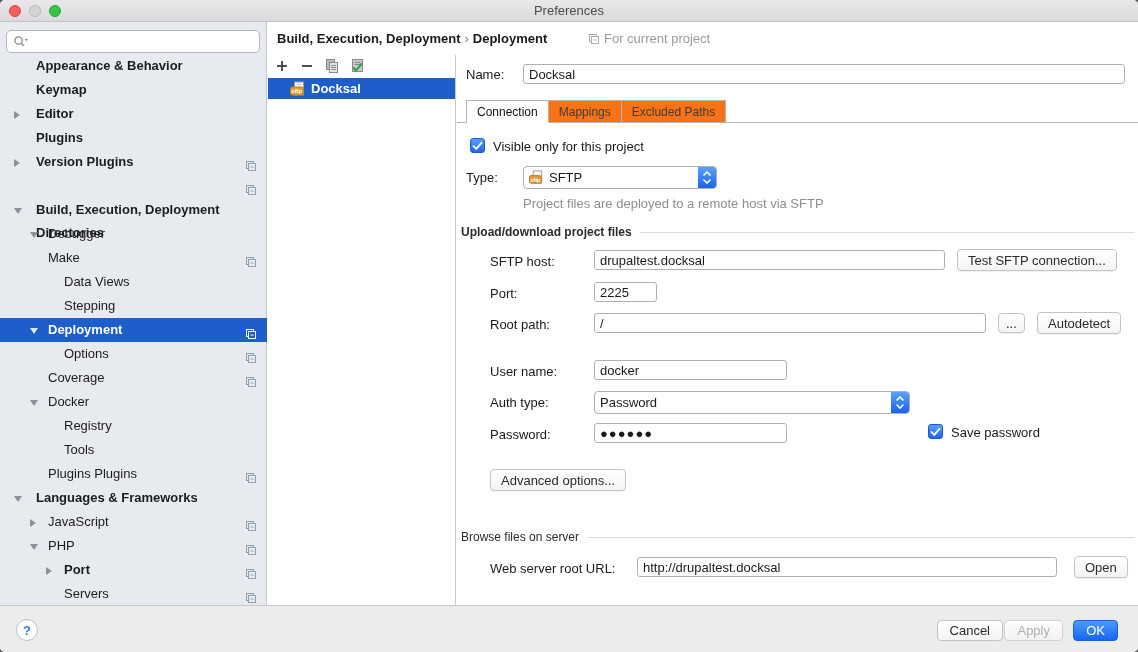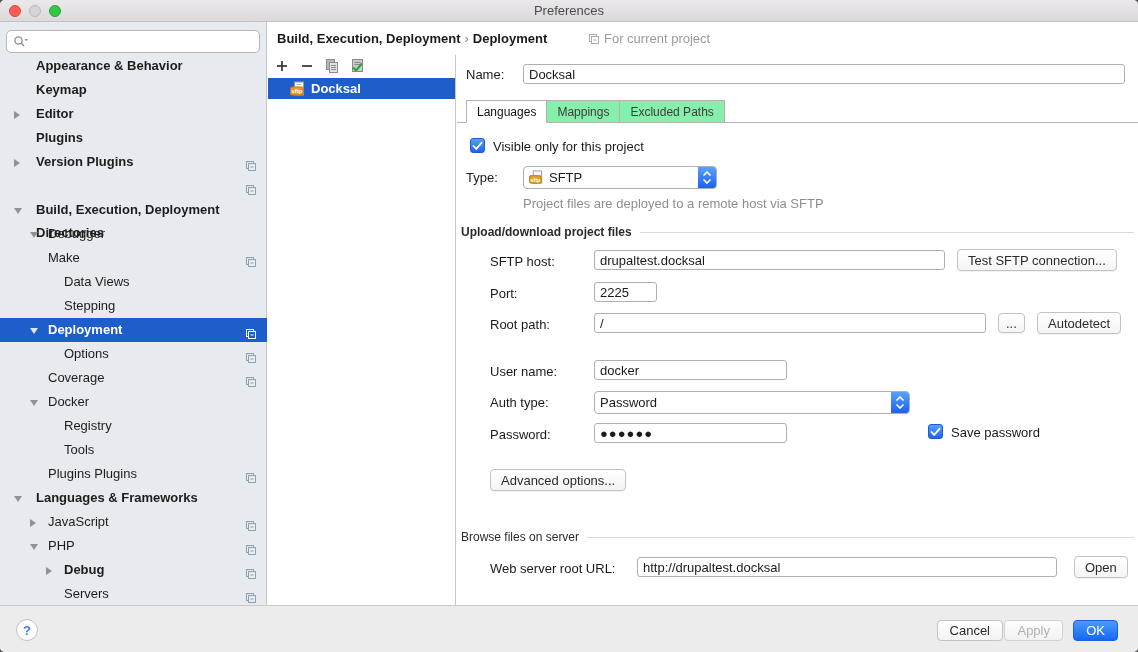--- a/index.html
+++ b/index.html
@@ -52,21 +52,21 @@
   
   .right-panel { position:absolute; left:457px; top:55px; width:681px; height:550px; background:#fff; font-size:13px; color:#1a1a1a; }
   .lbl { position:absolute; white-space:nowrap; }
   .field { position:absolute; height:20px; border:1px solid #b0b0b0; border-radius:3px; background:#fff;
     font-family:"Liberation Sans",sans-serif; font-size:13px; color:#1a1a1a; padding:0 5px; outline:none; }
   .mac-btn { position:absolute; height:22px; background:linear-gradient(#ffffff,#f4f4f4); border:1px solid #c3c3c3; border-radius:4px;
     font-family:"Liberation Sans",sans-serif; font-size:13px; color:#2b2b2b; padding:0 10px; box-shadow:0 1px 1px rgba(0,0,0,.06); cursor:default; }
 
   
   .tabs { position:absolute; left:9px; top:45px; height:23px; display:flex; z-index:2; }
-  .tab { height:23px; padding:0 10px; font-size:12px; line-height:22px; background:#86efac;
+  .tab { height:23px; padding:0 10px; font-size:12px; line-height:22px; background:#f97316;
     border:1px solid #b3b3b3; border-left:none; color:#3c3c3c; cursor:default; }
   .tab:first-child { border-left:1px solid #b3b3b3; }
   .tab.active { background:#fff; border-bottom:1px solid #fff; color:#111; }
   .tab-divider { position:absolute; left:0; top:67px; width:681px; height:1px; background:#b3b3b3; z-index:1; }
 
   
   .cbx { position:absolute; width:15px; height:15px; border-radius:3px;
     background:linear-gradient(#57a0f9,#2064ee); border:1px solid #1c5ad0; display:flex; align-items:center; justify-content:center; }
   .cbx svg { display:block; }
 
@@ -164,21 +164,21 @@
         <div class="tree-row"><span class="tw-arrow right" style="left: 30px;"></span><span class="tree-label" style="margin-left: 48px;">JavaScript</span><span class="tree-badge"><svg width="12" height="12" viewBox="0 0 12 12">
               <rect x="1.5" y="1.5" width="7" height="7" fill="none" stroke="currentColor"></rect>
               <rect x="3.5" y="3.5" width="7" height="7" fill="#e7eaee" stroke="currentColor"></rect>
               <line x1="5.5" y1="7" x2="8.5" y2="7" stroke="currentColor"></line>
             </svg></span></div>
         <div class="tree-row"><span class="tw-arrow down" style="left: 30px;"></span><span class="tree-label" style="margin-left: 48px;">PHP</span><span class="tree-badge"><svg width="12" height="12" viewBox="0 0 12 12">
               <rect x="1.5" y="1.5" width="7" height="7" fill="none" stroke="currentColor"></rect>
               <rect x="3.5" y="3.5" width="7" height="7" fill="#e7eaee" stroke="currentColor"></rect>
               <line x1="5.5" y1="7" x2="8.5" y2="7" stroke="currentColor"></line>
             </svg></span></div>
-        <div class="tree-row b"><span class="tw-arrow right" style="left: 46px;"></span><span class="tree-label" style="margin-left: 64px;">Debug</span><span class="tree-badge"><svg width="12" height="12" viewBox="0 0 12 12">
+        <div class="tree-row b"><span class="tw-arrow right" style="left: 46px;"></span><span class="tree-label" style="margin-left: 64px;">Port</span><span class="tree-badge"><svg width="12" height="12" viewBox="0 0 12 12">
               <rect x="1.5" y="1.5" width="7" height="7" fill="none" stroke="currentColor"></rect>
               <rect x="3.5" y="3.5" width="7" height="7" fill="#e7eaee" stroke="currentColor"></rect>
               <line x1="5.5" y1="7" x2="8.5" y2="7" stroke="currentColor"></line>
             </svg></span></div>
         <div class="tree-row"><span class="tree-label" style="margin-left: 64px;">Servers</span><span class="tree-badge"><svg width="12" height="12" viewBox="0 0 12 12">
               <rect x="1.5" y="1.5" width="7" height="7" fill="none" stroke="currentColor"></rect>
               <rect x="3.5" y="3.5" width="7" height="7" fill="#e7eaee" stroke="currentColor"></rect>
               <line x1="5.5" y1="7" x2="8.5" y2="7" stroke="currentColor"></line>
             </svg></span></div>
       </div>
@@ -239,21 +239,21 @@
       <span>Docksal</span>
     </div>
   </div>
 
   <div class="right-panel">
 
     <span class="lbl" style="left:9px; top:12px;">Name:</span>
     <input class="field" style="left: 66px; top: 9px; width: 602px;" value="Docksal">
 
     <div class="tabs" id="tabs">
-        <div class="tab active">Languages</div>
+        <div class="tab active">Connection</div>
         <div class="tab">Mappings</div>
         <div class="tab">Excluded Paths</div>
       </div>
     <div class="tab-divider"></div>
 
     <span class="cbx" style="left:13px; top:83px;">
       <svg width="11" height="10" viewBox="0 0 11 10">
         <path d="M1.5 5 L4.2 7.8 L9.5 1.8" fill="none" stroke="#fff" stroke-width="1.8" stroke-linecap="round"></path>
       </svg>
     </span>

